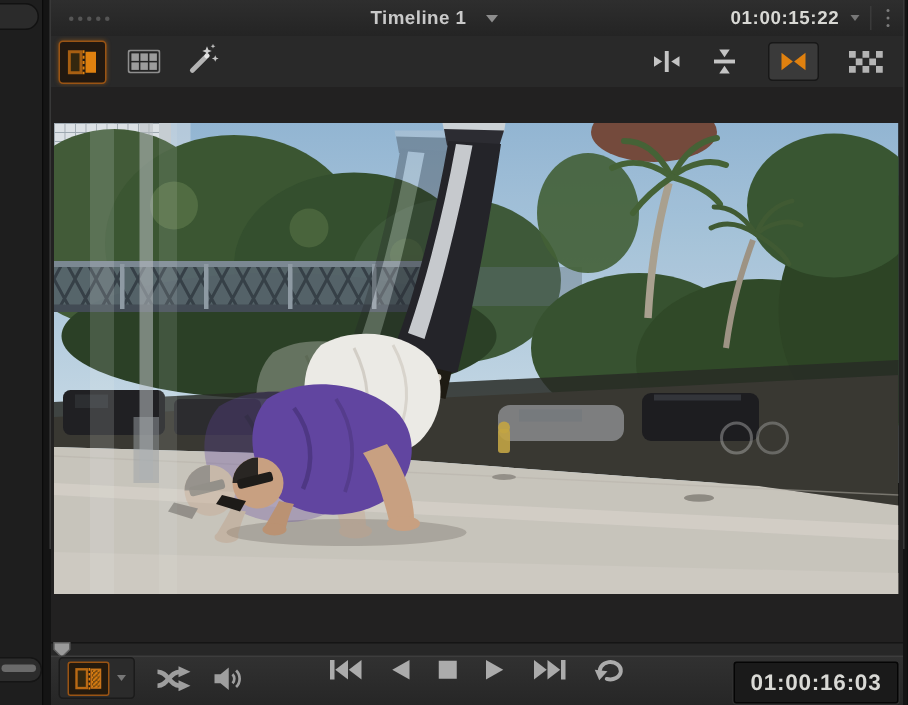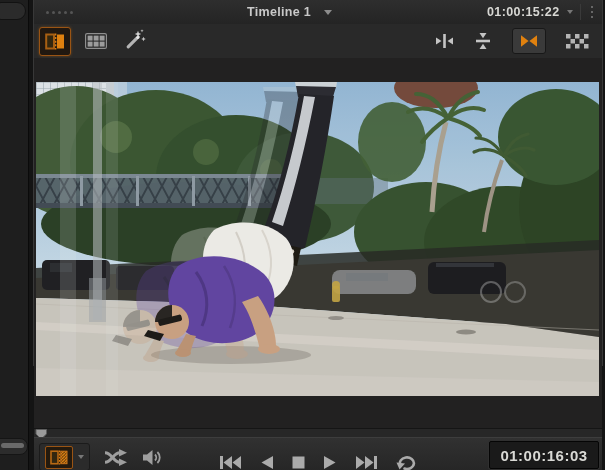--- a/index.html
+++ b/index.html
@@ -41,21 +41,21 @@
 
   
   .canvas{position:absolute;left:0;top:58px;right:0;height:370px;background:#222121;}
   .photo{position:absolute;left:2px;top:24px;width:563px;height:314px;display:block;background:#000;}
 
   
   .scrub{position:absolute;left:0;top:428px;right:0;height:9px;background:#272727;border-top:1px solid #151515;}
   .marker{position:absolute;left:1px;top:426px;}
 
   
-  .toolbar-bot{position:absolute;left:0;top:437px;right:0;height:33px;background:linear-gradient(#313131,#262626);border-top:1px solid #3d3d3d;display:flex;align-items:flex-end;}
+  .toolbar-bot{position:absolute;left:0;top:437px;right:0;height:33px;background:linear-gradient(#313131,#262626);border-top:1px solid #3d3d3d;display:flex;align-items:flex-start;}
   .tb-left{display:flex;align-items:center;gap:13px;padding-left:5px;}
   .mode-btn{display:flex;align-items:center;gap:5px;padding:0 5px;height:26px;border:1px solid #1b1b1b;border-radius:3px;background:#2b2b2b;}
   .mode-icon-box{width:26px;height:21px;border:1px solid #9a5414;border-radius:2px;background:#241a0e;display:flex;align-items:center;justify-content:center;}
   .tb-center{position:absolute;left:50%;transform:translateX(-50%);display:flex;align-items:center;gap:18px;}
   .tb-center>span{display:flex;align-items:center;}
   .tc-box{position:absolute;right:3px;top:3px;width:108px;height:26px;background:#1a1a1a;border:1px solid #050505;box-shadow:0 0 0 1px #303030;border-radius:2px;
           display:flex;align-items:center;justify-content:center;}
   .tc-foot{font-size:15px;font-weight:bold;color:#d9d9d5;letter-spacing:.5px;}
 </style>
 </head>

